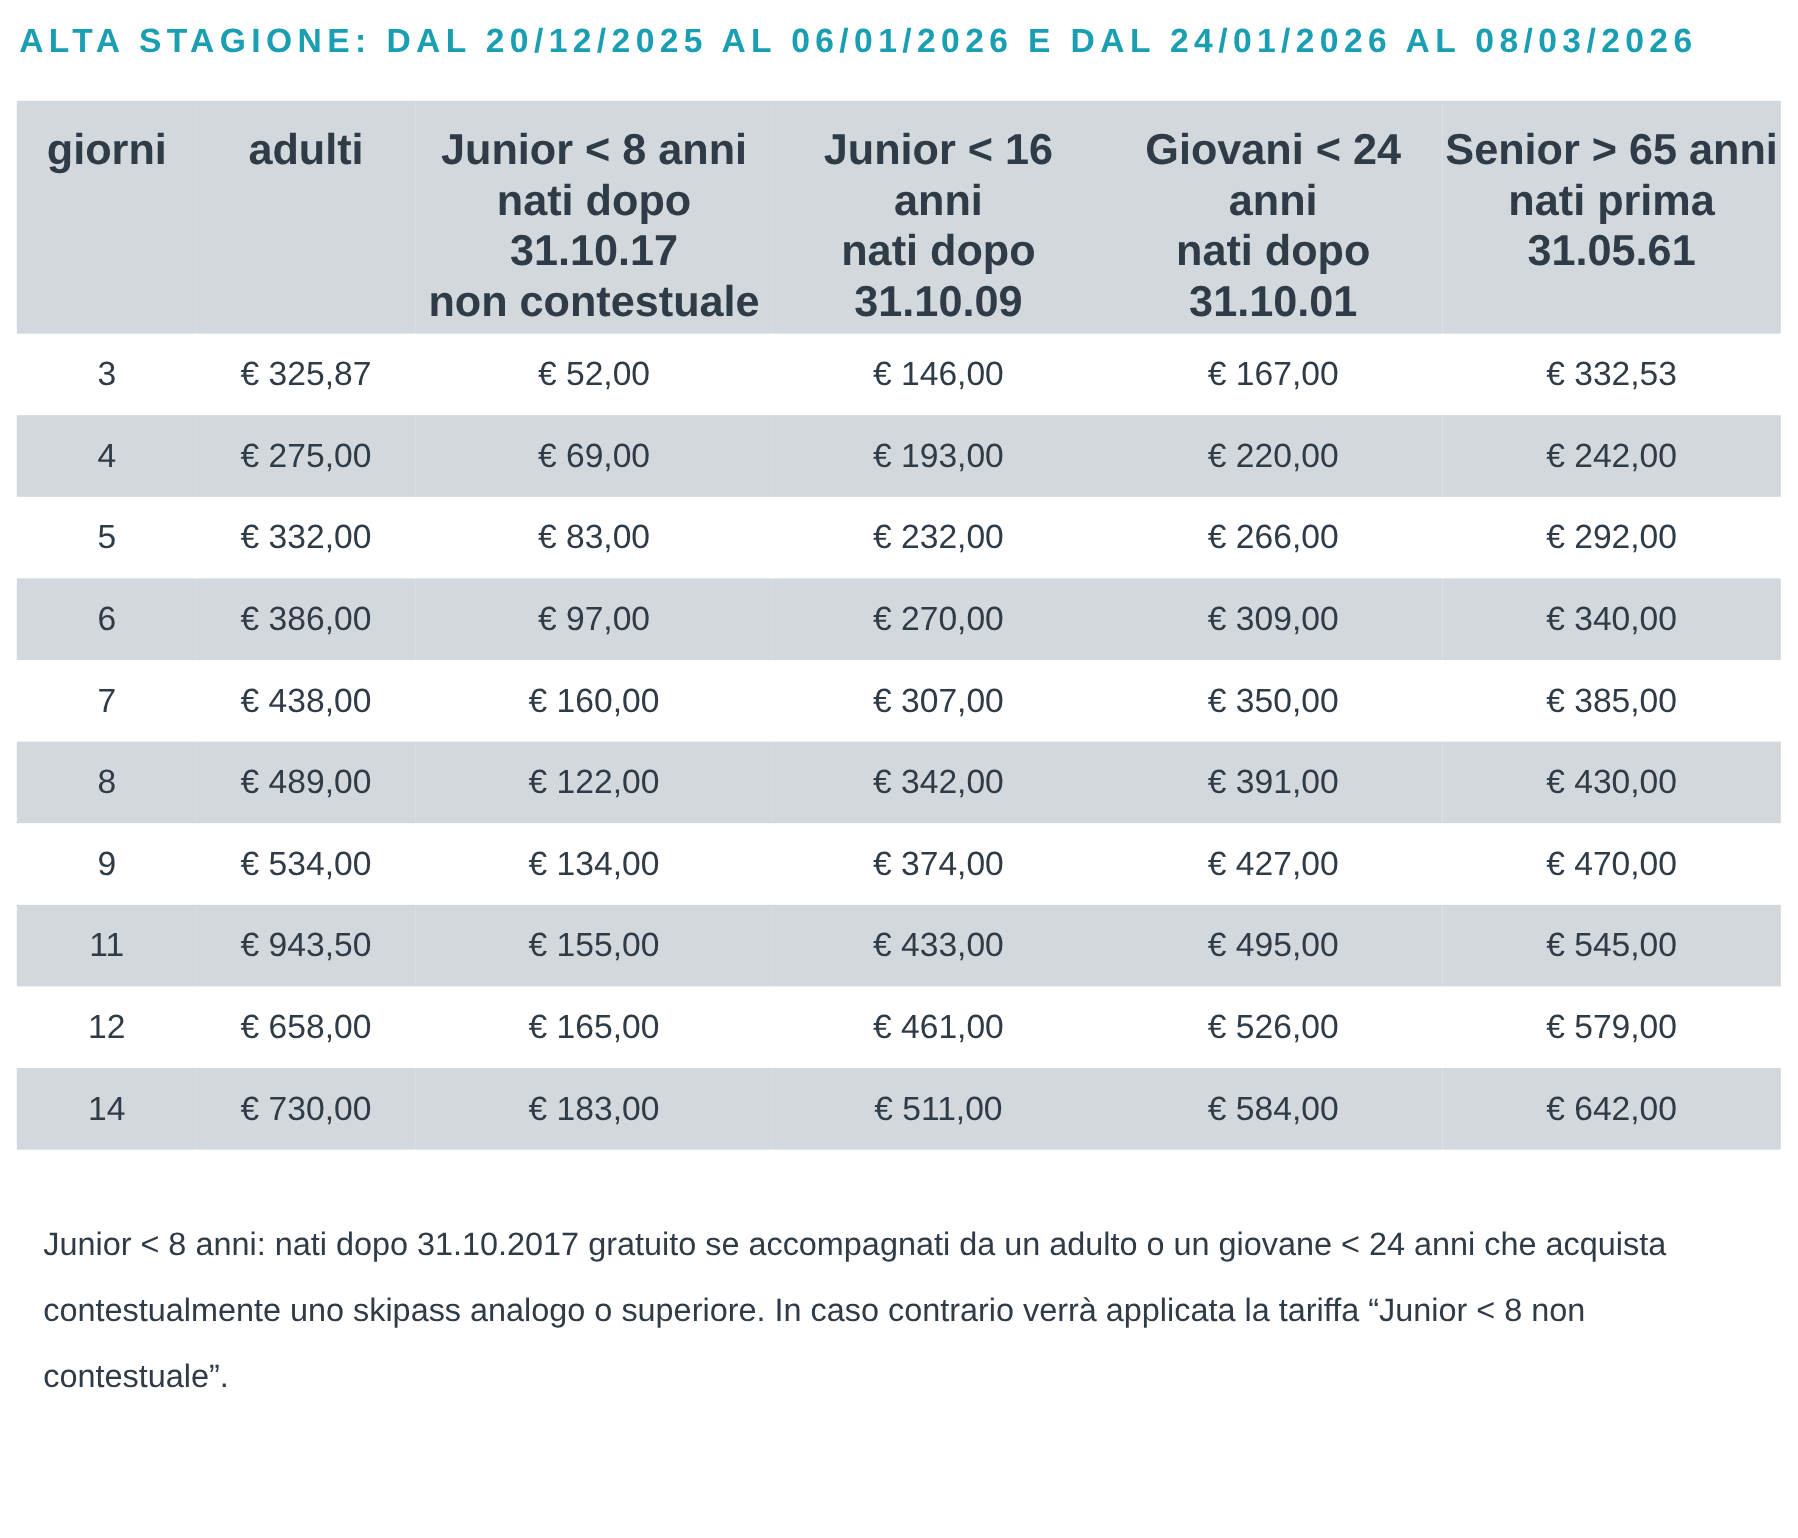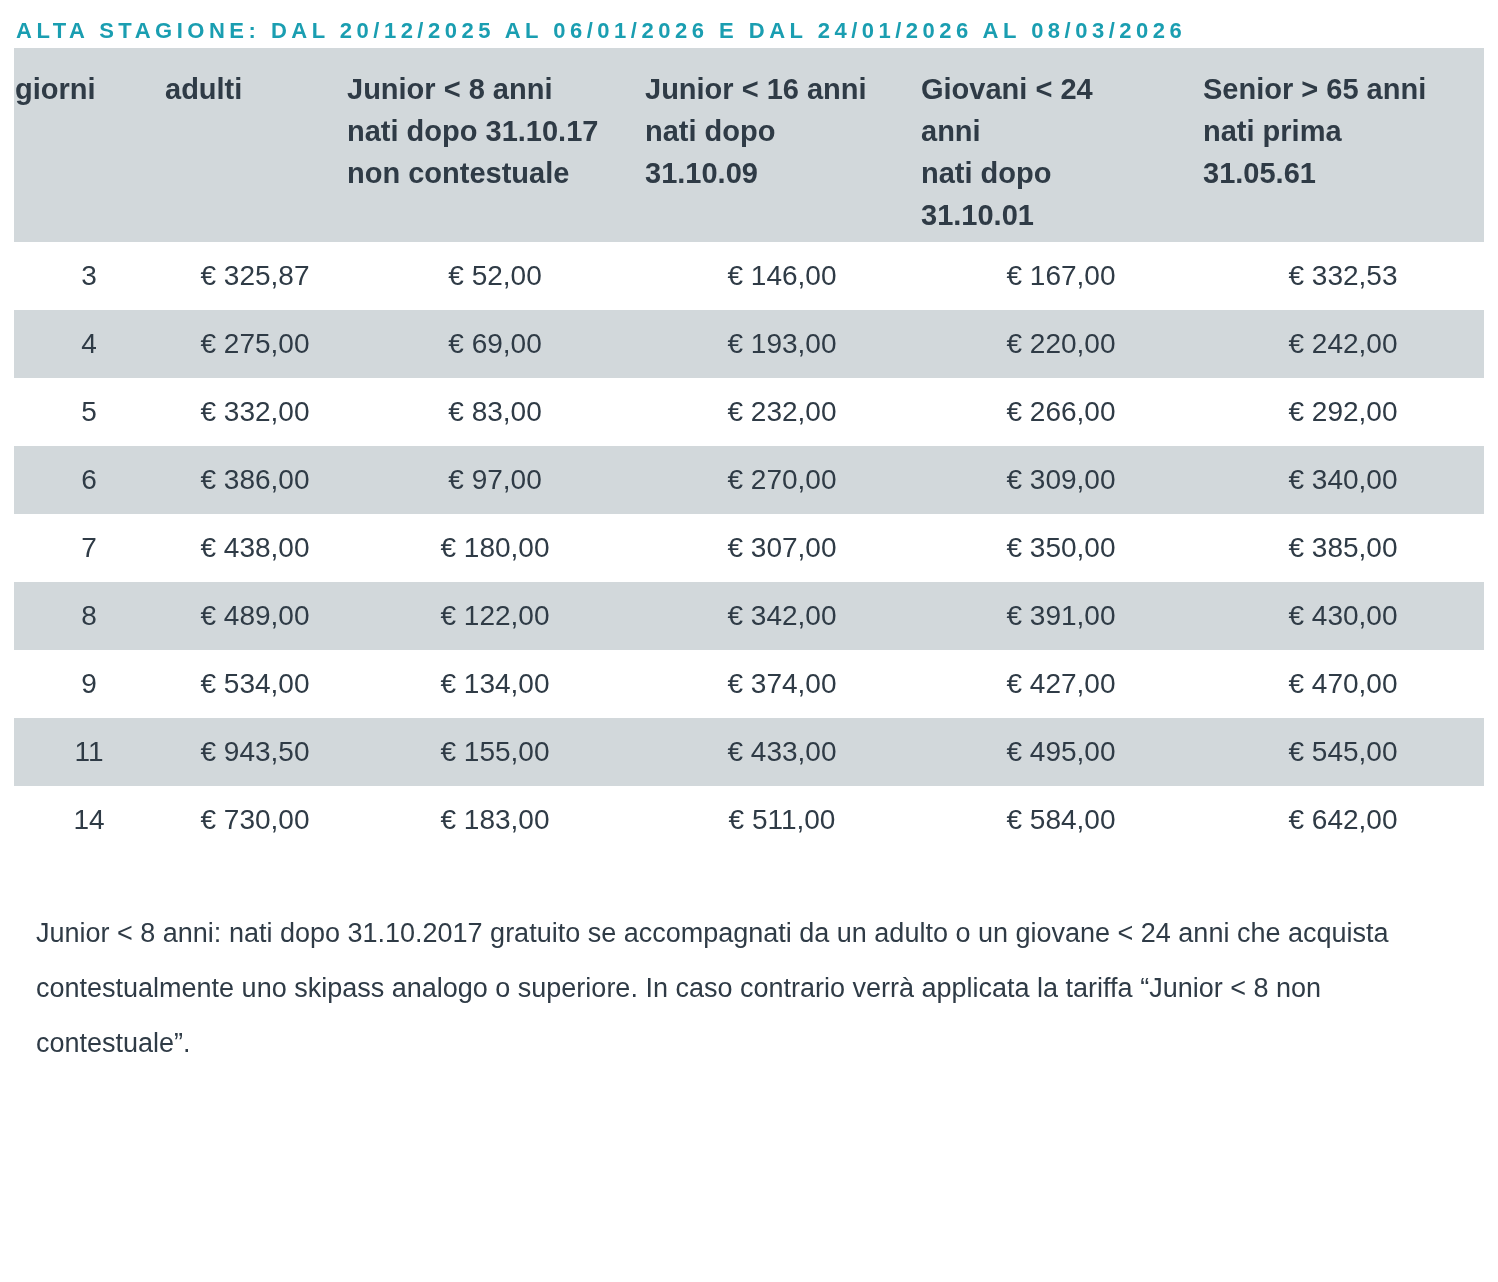--- a/index.html
+++ b/index.html
@@ -17,40 +17,40 @@
     background:#ffffff;
     color:var(--text-dark);
     font-family:"Liberation Sans", sans-serif;
     overflow:hidden;
   }
   .page{
     padding:12px 14px 0 14px;
   }
   .title{
     color:var(--accent-teal);
-    font-size:22px;
+    font-size:28px;
     font-weight:bold;
     letter-spacing:4.5px;
-    margin:6px 0 4px 2px;
+    margin:6px 0 34px 2px;
     white-space:nowrap;
   }
   table.price-table{
     border-collapse:collapse;
     table-layout:fixed;
     width:1470px;
   }
   table.price-table thead th{
     background:var(--header-bg);
     vertical-align:top;
     padding-top:20px;
     height:194px;
-    font-size:29px;
+    font-size:36px;
     font-weight:bold;
     line-height:42px;
-    text-align:left;
+    text-align:center;
   }
   table.price-table tbody td{
     height:68px;
     font-size:28px;
     font-weight:normal;
     text-align:center;
     vertical-align:middle;
     white-space:nowrap;
   }
   table.price-table tbody tr:nth-child(even) td{
@@ -140,21 +140,21 @@
           <td>6</td>
           <td>€ 386,00</td>
           <td>€ 97,00</td>
           <td>€ 270,00</td>
           <td>€ 309,00</td>
           <td>€ 340,00</td>
         </tr>
         <tr>
           <td>7</td>
           <td>€ 438,00</td>
-          <td>€ 180,00</td>
+          <td>€ 160,00</td>
           <td>€ 307,00</td>
           <td>€ 350,00</td>
           <td>€ 385,00</td>
         </tr>
         <tr>
           <td>8</td>
           <td>€ 489,00</td>
           <td>€ 122,00</td>
           <td>€ 342,00</td>
           <td>€ 391,00</td>
@@ -170,20 +170,28 @@
         </tr>
         <tr>
           <td>11</td>
           <td>€ 943,50</td>
           <td>€ 155,00</td>
           <td>€ 433,00</td>
           <td>€ 495,00</td>
           <td>€ 545,00</td>
         </tr>
         <tr>
+          <td>12</td>
+          <td>€ 658,00</td>
+          <td>€ 165,00</td>
+          <td>€ 461,00</td>
+          <td>€ 526,00</td>
+          <td>€ 579,00</td>
+        </tr>
+        <tr>
           <td>14</td>
           <td>€ 730,00</td>
           <td>€ 183,00</td>
           <td>€ 511,00</td>
           <td>€ 584,00</td>
           <td>€ 642,00</td>
         </tr>
       </tbody>
   </table>
 

